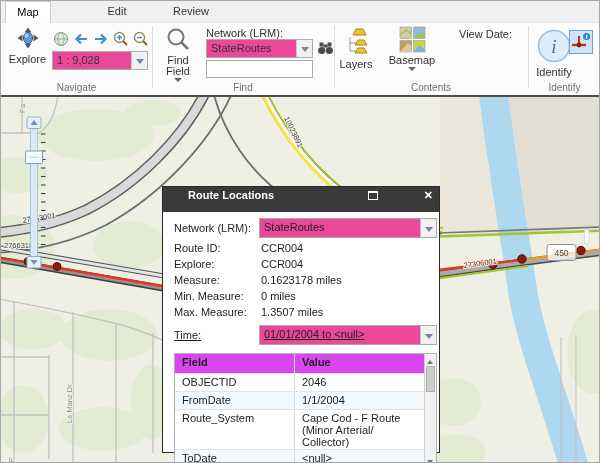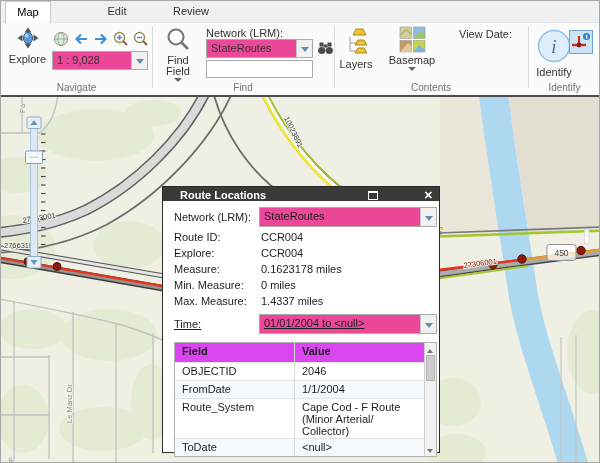--- a/index.html
+++ b/index.html
@@ -51,21 +51,21 @@
 
   
   .map { position:absolute; left:0; top:96px; width:600px; height:367px; background:#f0efe3; }
   .map svg { position:absolute; left:0; top:0; }
   .map-label { font-size:7.5px; fill:#3c3c3c; paint-order:stroke; stroke:#f3f2e8; stroke-width:2px; font-family:"Liberation Sans",sans-serif; }
   .map-label.red { fill:#8a1408; }
   .map-label.street { fill:#8f8f8f; stroke-width:1.5px; }
 
   
   .dialog { position:absolute; left:161px; top:89px; width:278px; height:267px; background:#fff; border:1px solid #2a2a2a; z-index:5; }
-  .dlg-title { height:14px; background:#3a3a3a; color:#fff; font-size:11px; font-weight:bold; line-height:17px; padding-left:17px; display:flex;gap:39px; }
+  .dlg-title { height:25px; background:#3a3a3a; color:#fff; font-size:11px; font-weight:bold; line-height:17px; padding-left:25px; display:flex;gap:39px; }
   .dlg-title .t { flex:1; }
   .maxi-icon { width:10px; height:9px; border:1px solid #fff; border-top:2px solid #fff; margin:4px 7px 0 0; }
   .close-icon { color:#fff; font-size:11px; font-weight:bold; margin:0 6px 0 0; line-height:17px; }
   .close-icon::after { content:"\2715"; }
   .dlg-body { padding:5px 1px 0 11px; font-size:11px; color:#1e1e1e; }
   .drow { display:flex; height:16px; line-height:16px; }
   .drow .dlabel { width:87px; white-space:nowrap; }
   .drow .dval { flex:1; }
   .combo-row { height:21px; align-items:center; margin-bottom:2px; }
   .combo-row .dlabel { width:85px; }
@@ -394,21 +394,21 @@
         <div class="drow">
           <span class="dlabel">Measure:</span>
           <span class="dval">0.1623178 miles</span>
         </div>
         <div class="drow">
           <span class="dlabel">Min. Measure:</span>
           <span class="dval">0 miles</span>
         </div>
         <div class="drow">
           <span class="dlabel">Max. Measure:</span>
-          <span class="dval">1.4337 miles</span>
+          <span class="dval">1.3507 miles</span>
         </div>
         <div class="drow combo-row time-row">
           <span class="dlabel">Time:</span>
           <span class="combo">
             <span class="val">01/01/2004 to &lt;null&gt;</span>
             <span class="arr"></span>
           </span>
         </div>
 
         <div class="dtable">

